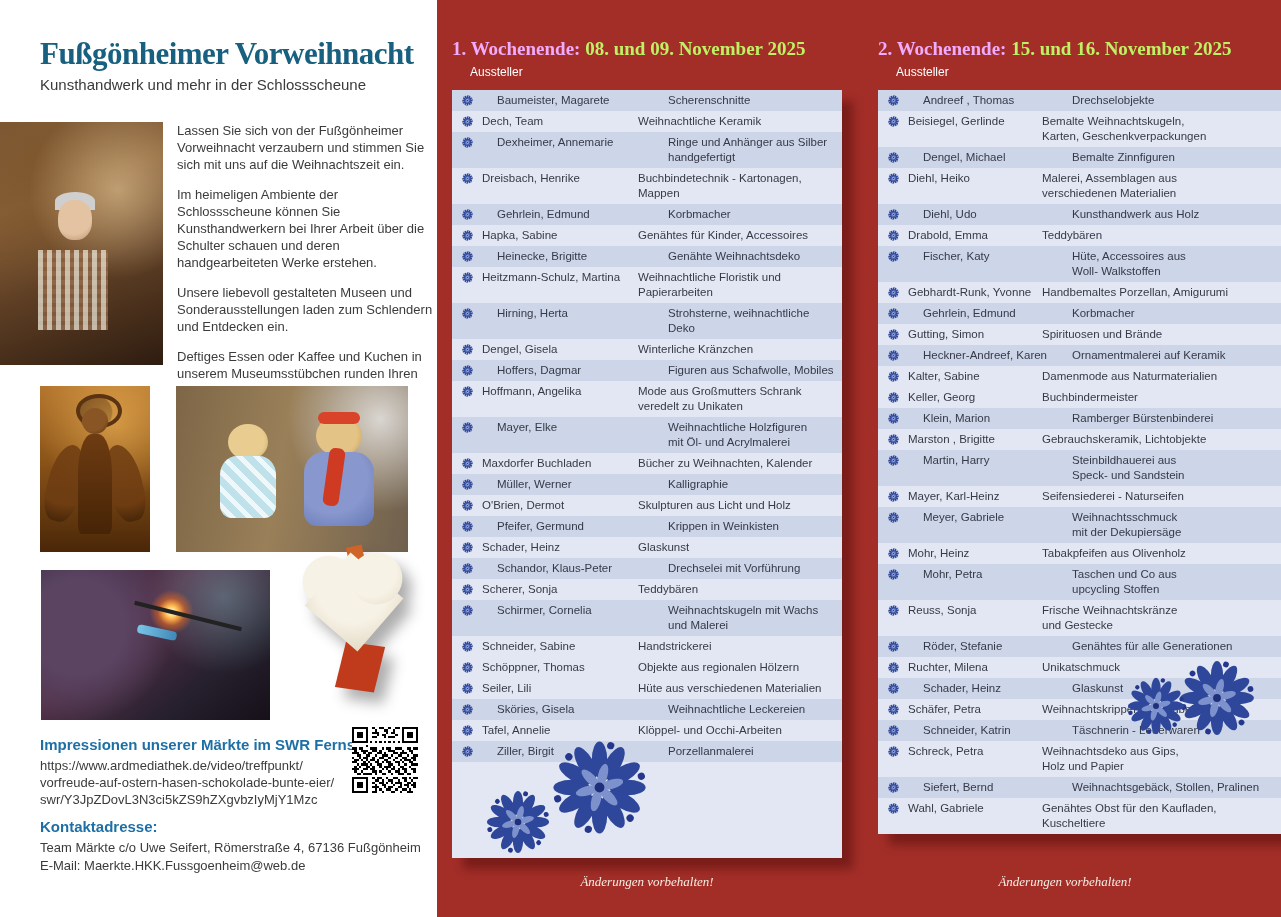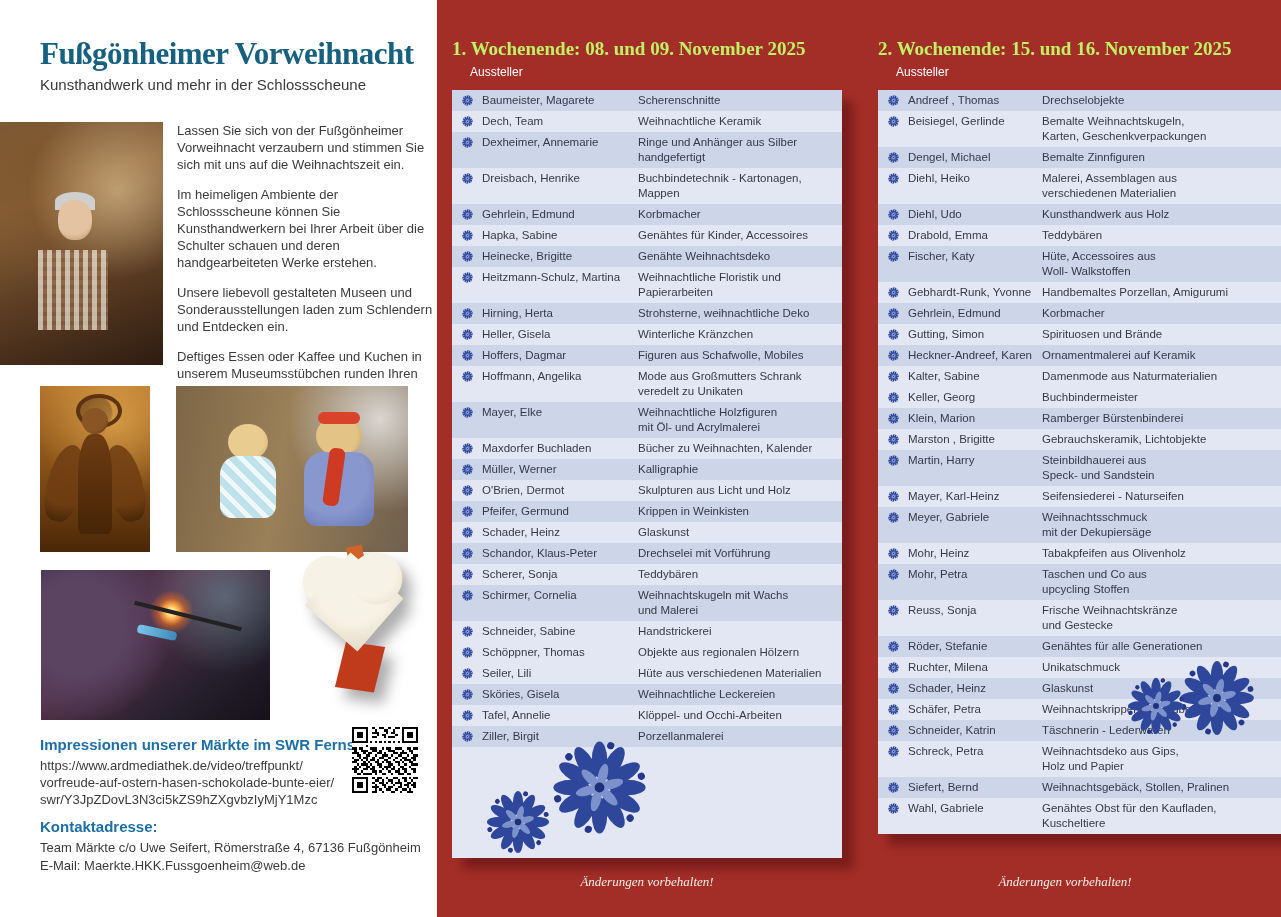--- a/index.html
+++ b/index.html
@@ -90,32 +90,32 @@
   .qr{position:absolute;left:352px;top:727px;width:66px;height:66px;}
   .contact-heading{position:absolute;left:40px;top:818px;font-size:15px;font-weight:bold;color:#1d6fa5;}
   .contact-lines{position:absolute;left:40px;top:839px;width:390px;font-size:13px;line-height:18px;
     color:#3b3b3b;white-space:pre-line;}
 
   
   .red-panel{position:absolute;left:437px;top:0;width:844px;height:917px;background:#a32e28;}
   .wk-header{position:absolute;top:38px;font-family:"Liberation Serif", serif;font-weight:bold;font-size:19px;}
   .wk1 .wk-header{left:15px;}
   .wk2 .wk-header{left:441px;}
-  .wk-label{color:#bef264;}
+  .wk-label{color:#f0abfc;}
   .wk-date{color:#bef264;}
   .wk-sub{position:absolute;top:65px;font-size:12px;color:#ffffff;}
   .wk1 .wk-sub{left:33px;}
   .wk2 .wk-sub{left:459px;}
 
   .ex-table{position:absolute;top:90px;background:#e3e7f3;
     box-shadow:11px 11px 9px rgba(70,8,8,.45);}
   #table1{left:15px;width:390px;min-height:768px;}
   #table2{left:441px;width:446px;}
   .row{display:flex;align-items:flex-start;padding:3px 6px 3px 8px;font-size:11.5px;line-height:15px;color:#353a47;}
-  .row.odd{background:#cdd5e9;}
+  .row.odd{background:#cdd5e9;gap:15px;}
   .row.even{background:#e3e7f3;}
   .bullet-svg{flex:0 0 auto;width:11px;height:11px;margin:2px 9px 0 2px;}
   #table1 .name{flex:0 0 156px;}
   #table2 .name{flex:0 0 134px;}
   .craft{flex:1 1 auto;white-space:pre-line;}
 
   .snowflake{position:absolute;z-index:3;}
   .sf-t1-big{left:100px;top:650px;}
   .sf-t1-small{left:34px;top:700px;}
   .sf-t2-big{left:301px;top:570px;}
@@ -505,21 +505,21 @@
               <use href="#flower"></use>
             </svg>
     <span class="name">Hirning, Herta</span>
     <span class="craft">Strohsterne, weihnachtliche Deko</span>
   </div>
 
   <div class="row even">
     <svg class="bullet-svg" viewBox="-34 -34 68 68">
               <use href="#flower"></use>
             </svg>
-    <span class="name">Heller, Gisela</span>
+    <span class="name">Dengel, Gisela</span>
     <span class="craft">Winterliche Kränzchen</span>
   </div>
 
   <div class="row odd">
     <svg class="bullet-svg" viewBox="-34 -34 68 68">
               <use href="#flower"></use>
             </svg>
     <span class="name">Hoffers, Dagmar</span>
     <span class="craft">Figuren aus Schafwolle, Mobiles</span>
   </div>

